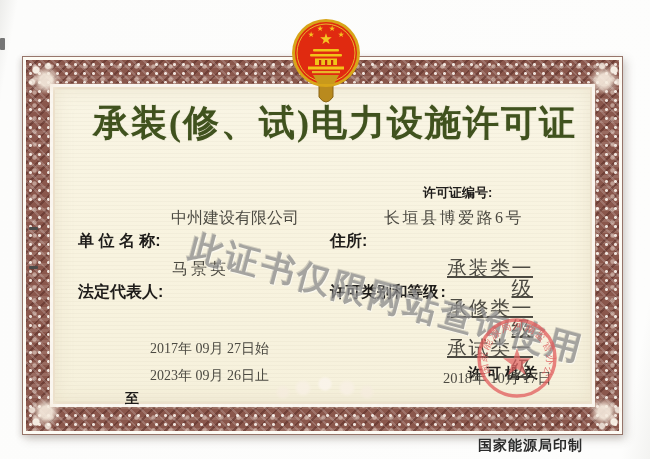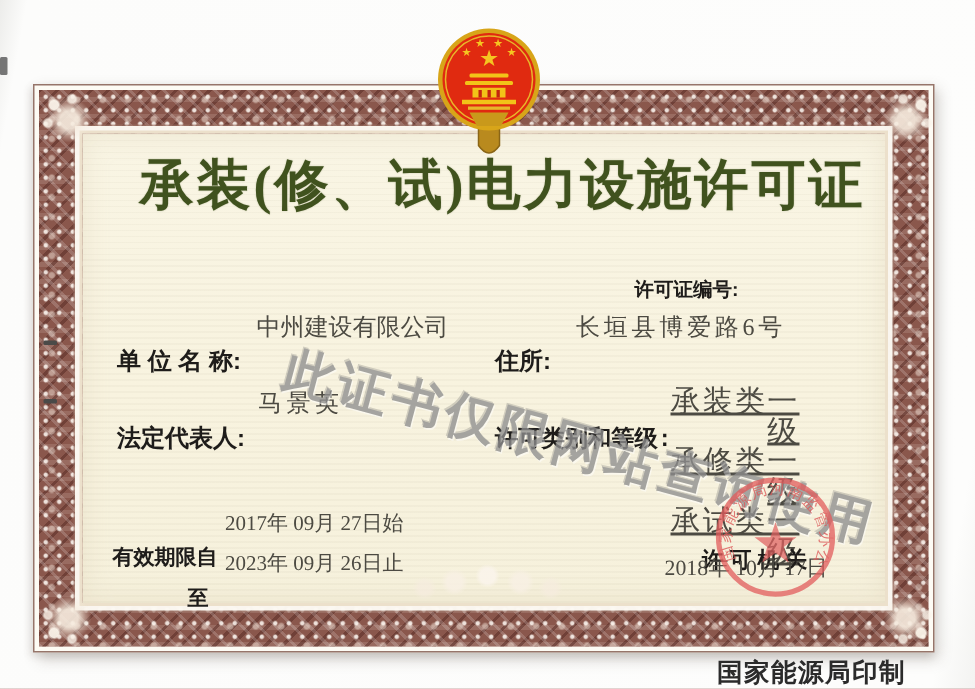--- a/index.html
+++ b/index.html
@@ -91,21 +91,21 @@
   .f-valid-label{position:absolute;left:75px;top:340px;font-size:14px;z-index:3;}
   .f-valid-from{position:absolute;left:150px;top:340px;font-size:14px;z-index:3;}
   .f-to-label{position:absolute;left:125px;top:367px;font-size:14px;z-index:3;}
   .f-valid-to{position:absolute;left:150px;top:367px;font-size:14px;z-index:3;}
 
   .f-authority{position:absolute;left:468px;top:341px;font-size:14.5px;z-index:5;}
   .f-issue-date{position:absolute;left:443px;top:369px;font-size:14.5px;z-index:5;}
 
   .footer{
     position:absolute;left:478px;top:437px;z-index:3;
-    font-size:17px;font-weight:600;color:#2b2b2b;letter-spacing:1px;
+    font-size:14px;font-weight:600;color:#2b2b2b;letter-spacing:1px;
   }
 
   
   .watermark{
     position:absolute;left:196px;top:224px;z-index:6;
     transform:rotate(15deg);transform-origin:0 0;
     font-size:34px;font-weight:bold;letter-spacing:3px;white-space:nowrap;
     color:#8f8f8f;opacity:.78;
     text-shadow:1px 1px 0 rgba(255,255,255,.65),-1px -1px 0 rgba(105,105,105,.35);
   }
@@ -169,21 +169,20 @@
 
   <span class="lbl f-rep-label">法定代表人:</span>
   <span class="val f-rep-value">马景英</span>
   <span class="lbl f-cat-label">许可类别和等级:</span>
   <div class="f-cat-values">
     <div>承装类一级</div>
     <div>承修类一级</div>
     <div>承试类一级</div>
   </div>
 
-  <span class="lbl f-valid-label">有效期限自</span>
   <span class="val f-valid-from">2017年 09月 27日始</span>
   <span class="lbl f-to-label">至</span>
   <span class="val f-valid-to">2023年 09月 26日止</span>
 
   <span class="lbl f-authority">许 可 机 关</span>
   <span class="val f-issue-date">2018年 10月 17日</span>
 
   <svg class="seal" width="84" height="84" viewBox="0 0 84 84">
     <circle cx="42" cy="42" r="38" fill="none" stroke="#e25c5c" stroke-width="3.5" opacity="0.85"></circle>
     <path id="sealArc" d="M 16,58 A 30,30 0 1 1 68,58" fill="none"></path>

